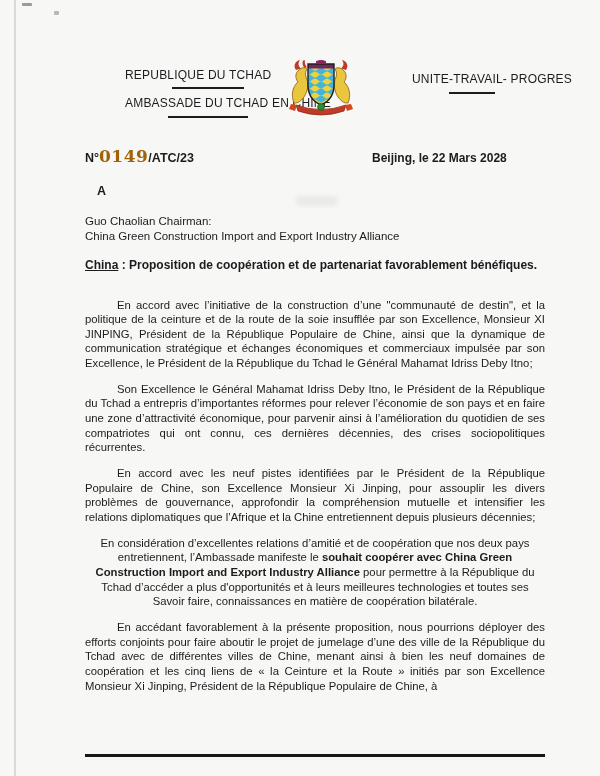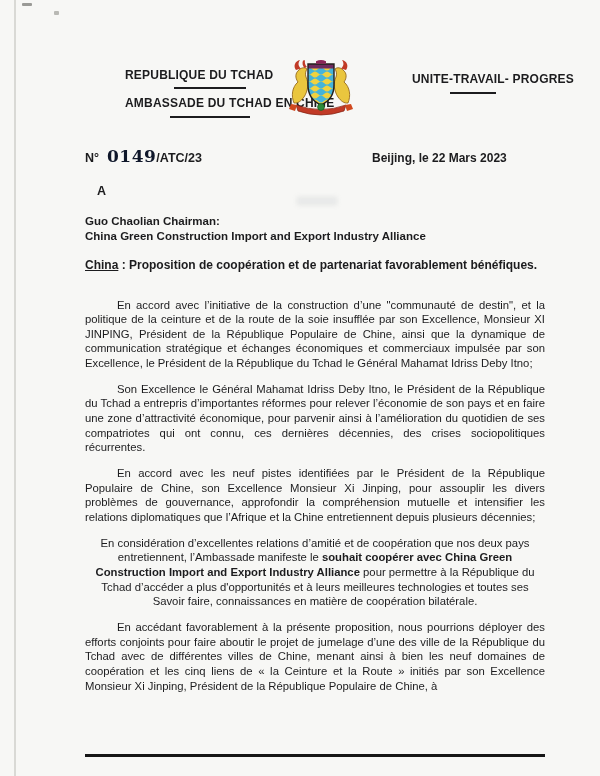--- a/index.html
+++ b/index.html
@@ -27,41 +27,41 @@
   .content{
     position:absolute;inset:0;
     padding:68px 55px 0 85px;
     box-sizing:border-box;
   }
 
   
   .header-row{position:relative;height:54px;}
   .org-block{display:inline-block;}
   .org-line{
-    font-size:12px;font-weight:bold;letter-spacing:.2px;white-space:nowrap;padding-left:40px;
+    font-size:12px;font-weight:normal;letter-spacing:.2px;white-space:nowrap;padding-left:40px;
   }
   .rule-short{height:2px;background:#1c1c1e;}
   .rule-a{width:72px;margin:5px auto 7px auto;}
   .rule-b{width:80px;margin:6px auto 0 auto;}
   .emblem{position:absolute;left:198px;top:-10px;}
   .motto-block{position:absolute;left:287px;top:4px;display:inline-block;}
   .rule-c{width:46px;margin:6px auto 0 auto;}
 
   
   .ref-row{display:flex;align-items:baseline;margin-top:24px;}
   .ref{font-size:12.5px;font-weight:bold;white-space:nowrap;}
   .ref .ref-num{
     font-family:"DejaVu Serif", serif;
     font-size:17px;font-weight:bold;letter-spacing:.5px;
   }
   .date{width:173px;margin-left:auto;font-size:12px;font-weight:bold;white-space:nowrap;}
 
   .salutation{margin:18px 0 0 12px;font-size:12.5px;font-weight:bold;}
 
-  .recipient{margin-top:16px;font-size:11.5px;font-weight:bold;line-height:15px;}
+  .recipient{margin-top:16px;font-size:11.5px;font-weight:normal;line-height:15px;}
 
   .subject{margin-top:14px;font-size:12px;font-weight:bold;line-height:15.5px;max-width:470px;}
   .subject .u{text-decoration:underline;}
 
   
   .letter-body{margin-top:24px;}
   .para{
     font-size:11.3px;line-height:14.65px;margin:0 0 11px 0;text-align:center;
   }
   .just{text-align:justify;}
@@ -131,23 +131,23 @@
       </div>
 
       <div class="motto-block">
         <div class="org-line">UNITE-TRAVAIL- PROGRES</div>
         <div class="rule-short rule-c"></div>
       </div>
     </div>
 
     <div class="ref-row">
       <div class="ref">
-        <span>N°</span><span class="ref-num" style="color: #0f172a; margin-left: 8px;">0149</span><span>/ATC/23</span>
+        <span>N°</span><span class="ref-num" style="color: #a16207;">0149</span><span>/ATC/23</span>
       </div>
-      <div class="date">Beijing, le 22 Mars 2023</div>
+      <div class="date">Beijing, le 22 Mars 2028</div>
     </div>
 
     <div class="salutation">A</div>
 
     <div class="recipient">
       <div>Guo Chaolian Chairman:</div>
       <div>China Green Construction Import and Export Industry Alliance</div>
     </div>
 
     <div class="subject">

